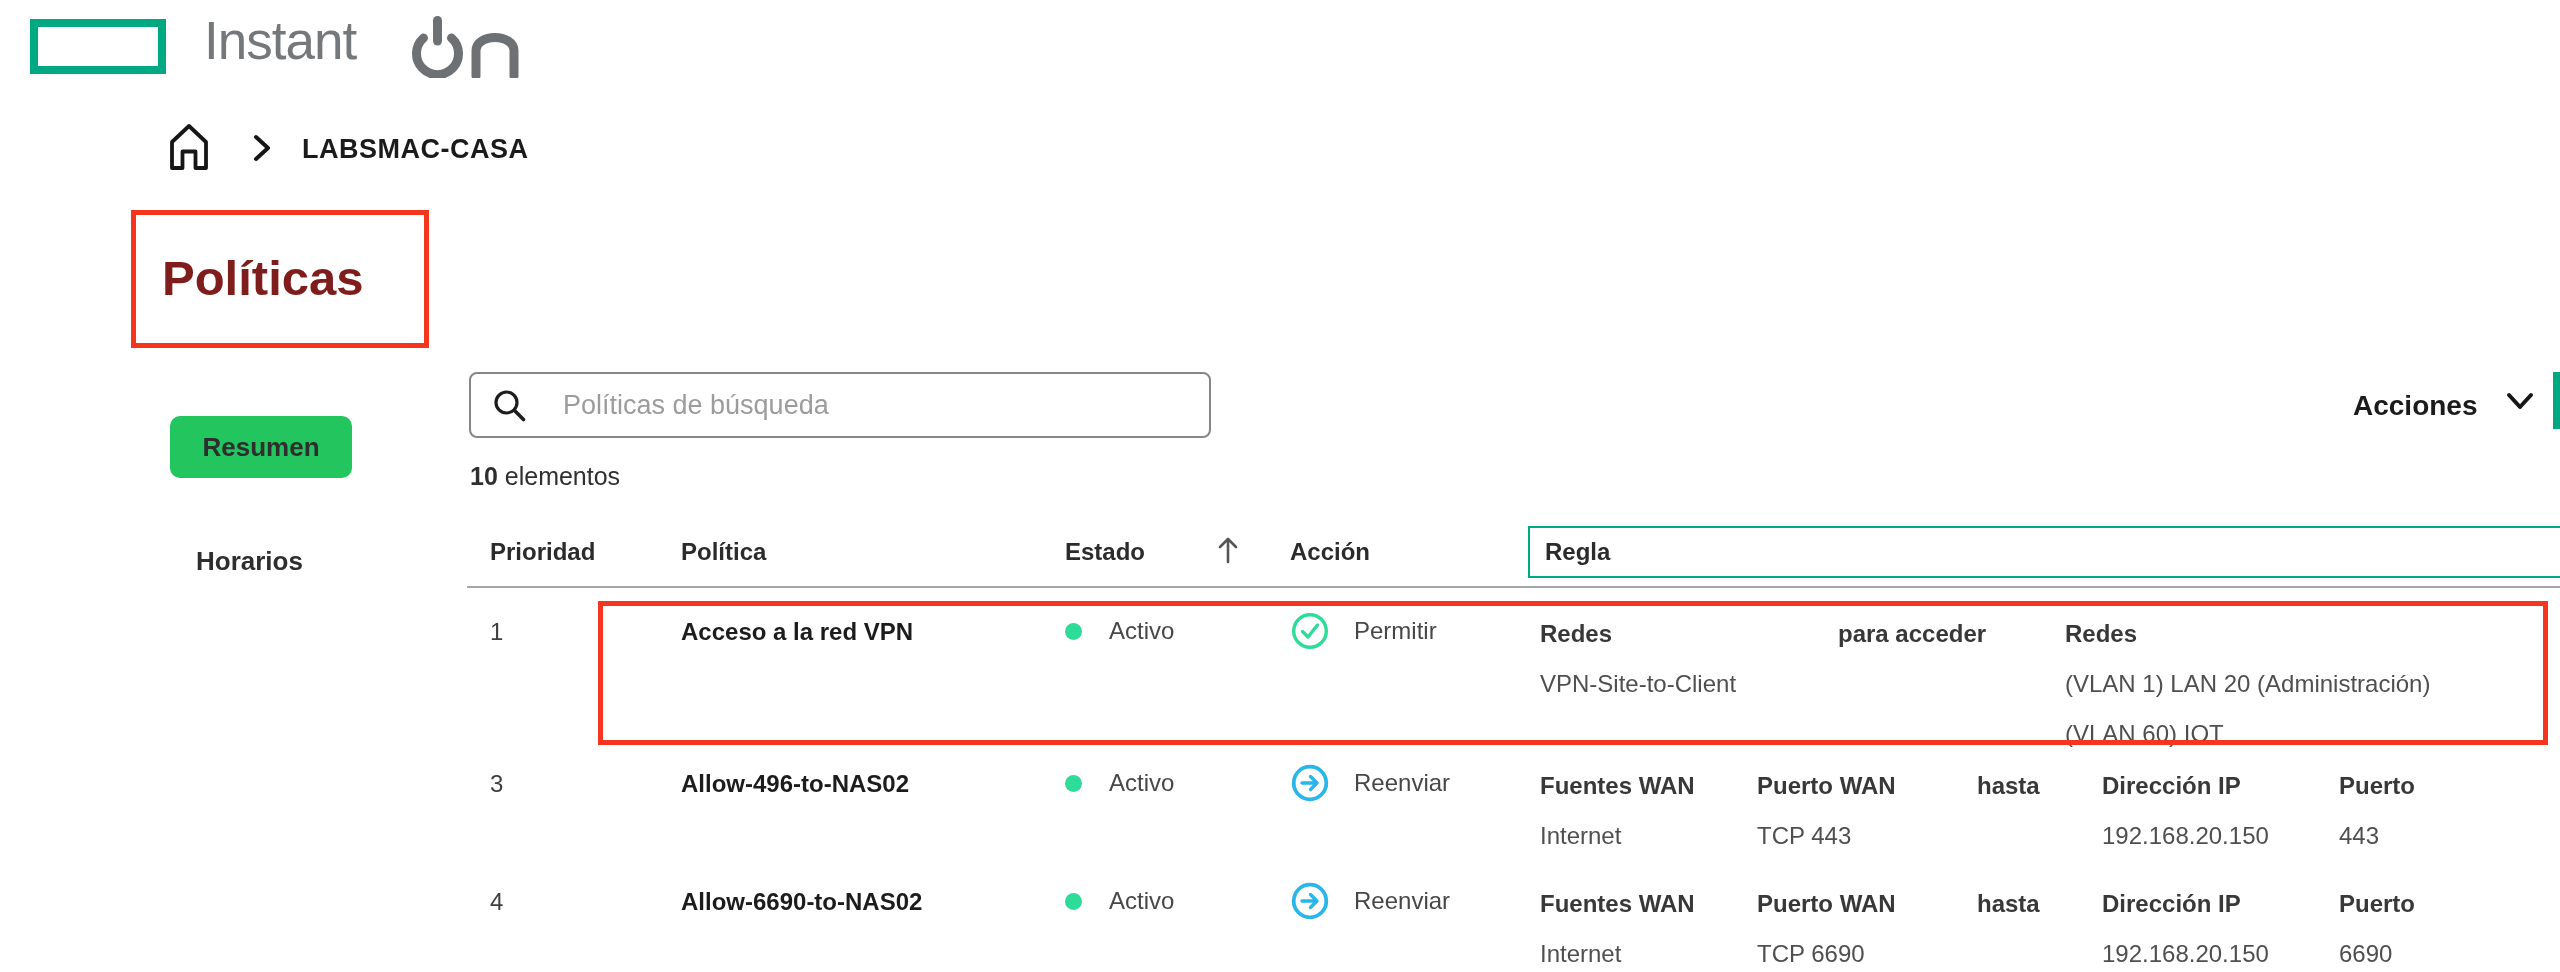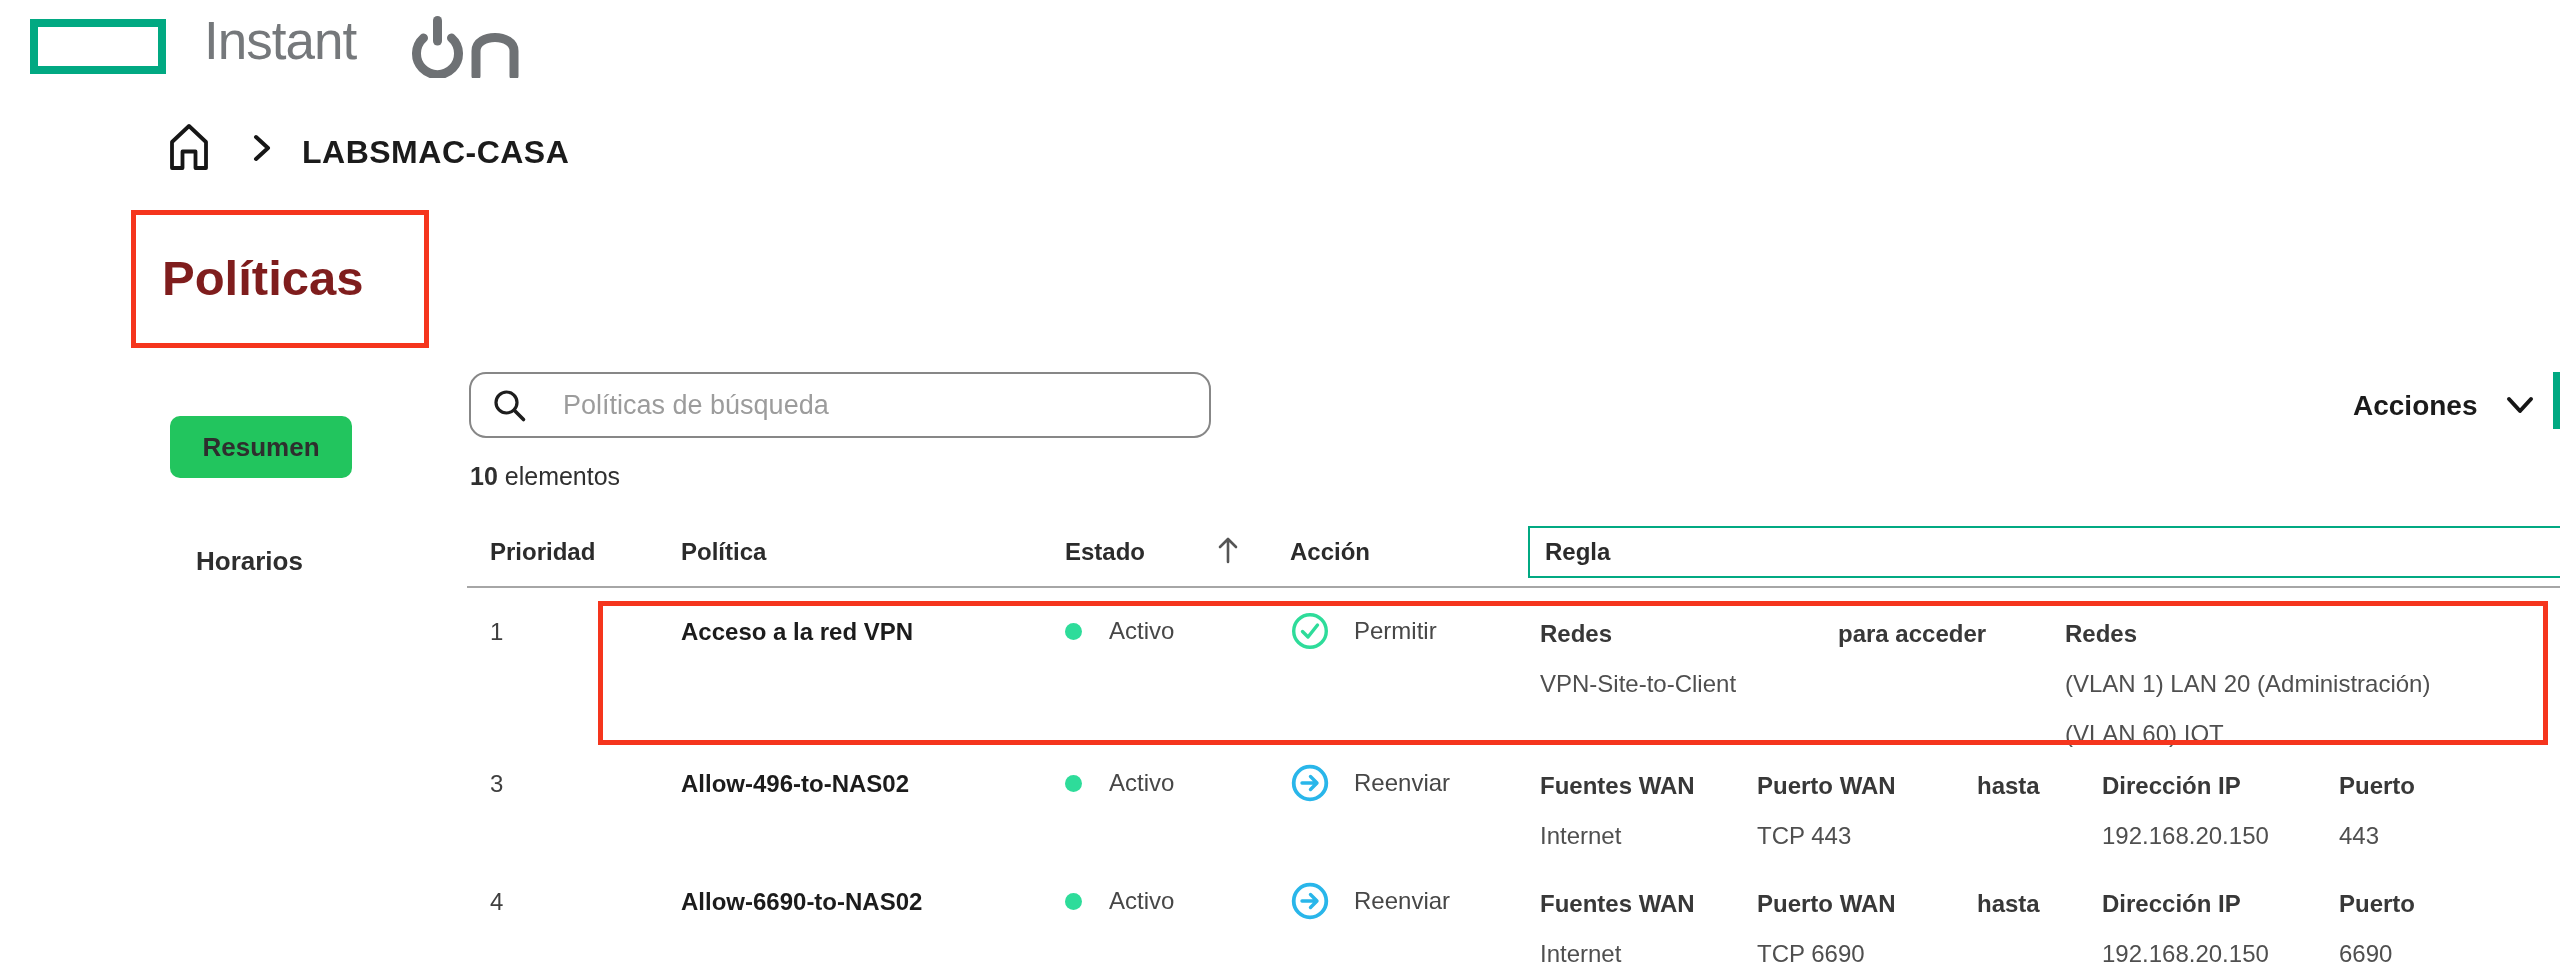--- a/index.html
+++ b/index.html
@@ -12,37 +12,37 @@
 
   
   .logo{position:absolute;left:30px;top:8px;height:72px}
   .logo-rect{position:absolute;left:0;top:11px;width:136px;height:55px;border:8px solid var(--brand)}
   .logo-word{position:absolute;left:174px;top:2px;font-size:53px;font-weight:400;color:#75787b;letter-spacing:-1px}
   .logo-on{position:absolute;left:380px;top:8px}
 
   
   .crumb-home{position:absolute;left:162px;top:118px;cursor:pointer}
   .crumb-sep{position:absolute;left:252px;top:132px}
-  .crumb-site{position:absolute;left:302px;top:134px;font-size:32px;font-weight:800;color:var(--ink);letter-spacing:.5px;cursor:pointer}
+  .crumb-site{position:absolute;left:302px;top:134px;font-size:27px;font-weight:800;color:var(--ink);letter-spacing:.5px;cursor:pointer}
 
   
   .page-title{position:absolute;left:162px;top:250px;font-size:49px;font-weight:800;color:#7f1d1d}
 
   
   .side-item{position:absolute;font-size:26px;font-weight:700;color:#2e2e2e;cursor:pointer}
   .side-resumen{left:170px;top:416px;width:182px;height:62px;background:#22c55e;border-radius:10px;display:flex;align-items:center;justify-content:center}
   .side-horarios{left:196px;top:546px}
 
   
-  .search-box{position:absolute;left:469px;top:372px;width:742px;height:66px;border:2px solid #878787;border-radius:17px;background:#fff;font-size:27px;color:#3c3c3c;padding:0 20px 0 92px;outline:none}
+  .search-box{position:absolute;left:469px;top:372px;width:742px;height:66px;border:2px solid #878787;border-radius:8px;background:#fff;font-size:27px;color:#3c3c3c;padding:0 20px 0 92px;outline:none}
   .search-box::placeholder{color:#9c9c9c}
   .search-glyph{position:absolute;left:492px;top:388px;pointer-events:none}
   .count-line{position:absolute;left:470px;top:462px;font-size:25px;color:#2f2f2f}
   .count-line b{font-weight:800}
-  .actions-btn{position:absolute;left:2353px;top:390px;display:flex;align-items:center;gap:26px;cursor:pointer}
+  .actions-btn{position:absolute;left:2353px;top:390px;display:flex;align-items:flex-start;gap:26px;cursor:pointer}
   .actions-label{font-size:28px;font-weight:800;color:var(--ink)}
   .edge-btn{position:absolute;right:0;top:372px;width:7px;height:57px;background:var(--brand);cursor:pointer}
 
   
   .thead{position:absolute;left:467px;top:526px;width:2093px;height:62px;border-bottom:2px solid #a6a6a6}
   .th{position:absolute;top:12px;font-size:24px;font-weight:700;color:#2b2b2b;cursor:pointer}
   .h-pri{left:23px}.h-pol{left:214px}.h-sta{left:598px}.h-act{left:823px}
   .h-sort{position:absolute;left:746px;top:8px;cursor:pointer}
   .regla-box{position:absolute;left:1061px;top:0;right:-12px;height:52px;border:2px solid var(--brand)}
   .h-rul{left:1078px}

